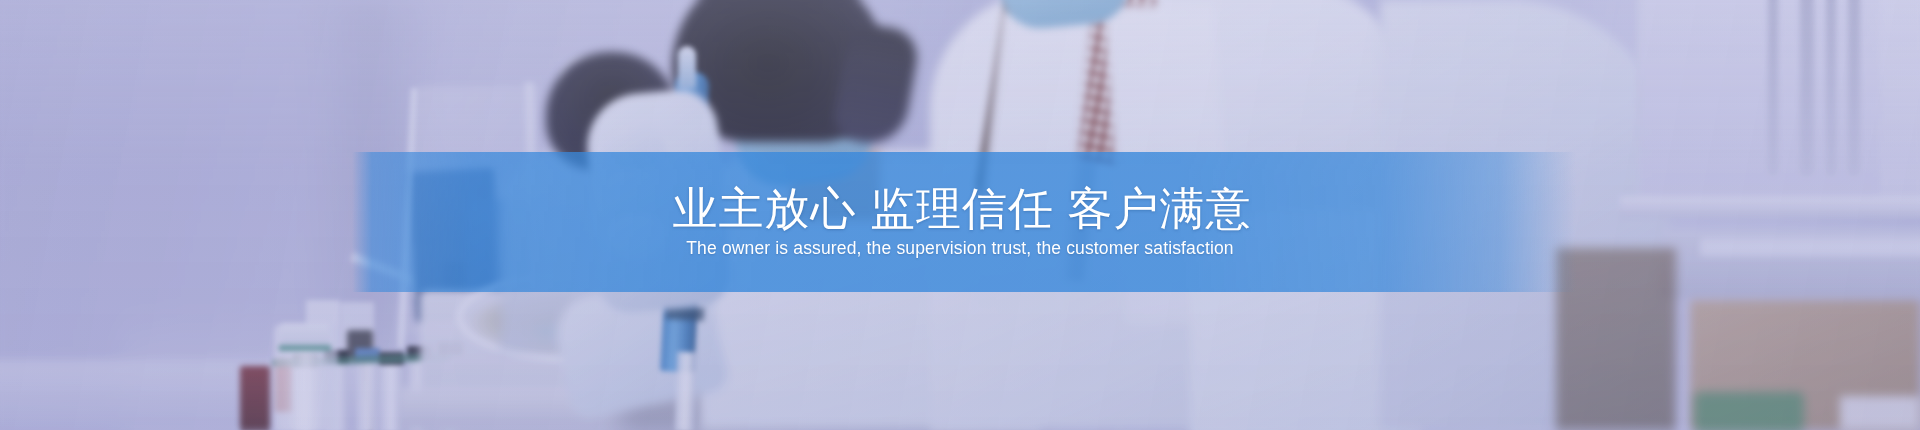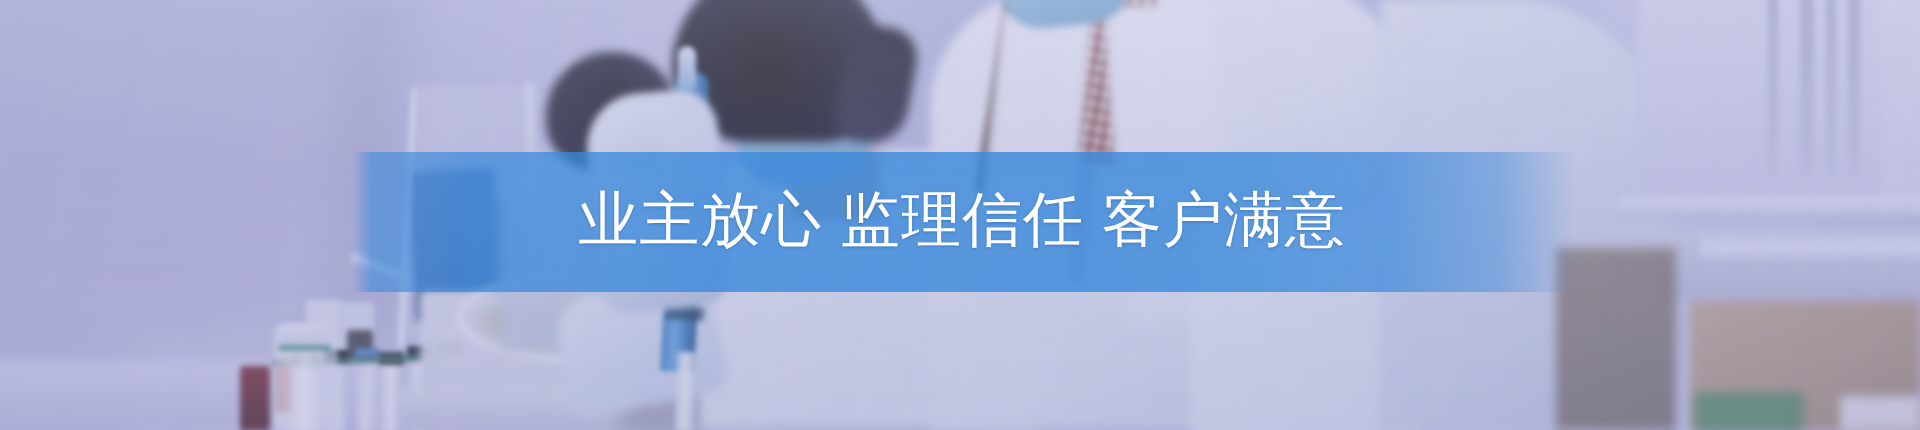--- a/index.html
+++ b/index.html
@@ -675,21 +675,21 @@
     left: 0; top: 0;
     width: 1920px; height: 140px;
     display: flex;
     flex-direction: column;
     align-items: center;
     justify-content: center;
   }
 
   .headline {
     color: #ffffff;
-    font-size: 60px;
+    font-size: 45px;
     line-height: 1.05;
     letter-spacing: 1px;
     white-space: nowrap;
     text-shadow: 0 1px 3px rgba(25,70,125,0.35);
     margin: 0 0 6px 0;
     padding-left: 4px;
   }
 
   .subtitle {
     color: #ffffff;
@@ -811,16 +811,17 @@
     <div class="white-item"></div>
 
     <div class="photo-blur"></div>
     <div class="photo-tint"></div>
     <div class="photo-lift"></div>
   </div>
 
   <div class="band">
     <div class="band-inner">
       <div class="headline">业主放心 监理信任 客户满意</div>
+      <div class="subtitle">The owner is assured, the supervision trust, the customer satisfaction</div>
     </div>
   </div>
 
 </div>
 
 </body></html>

